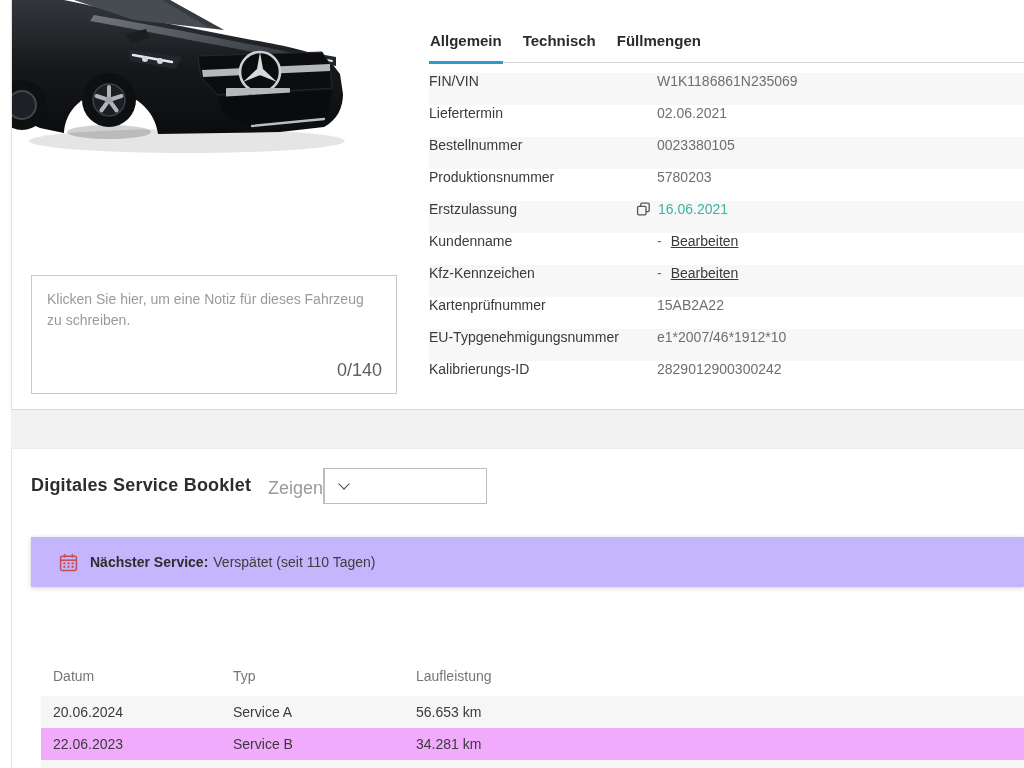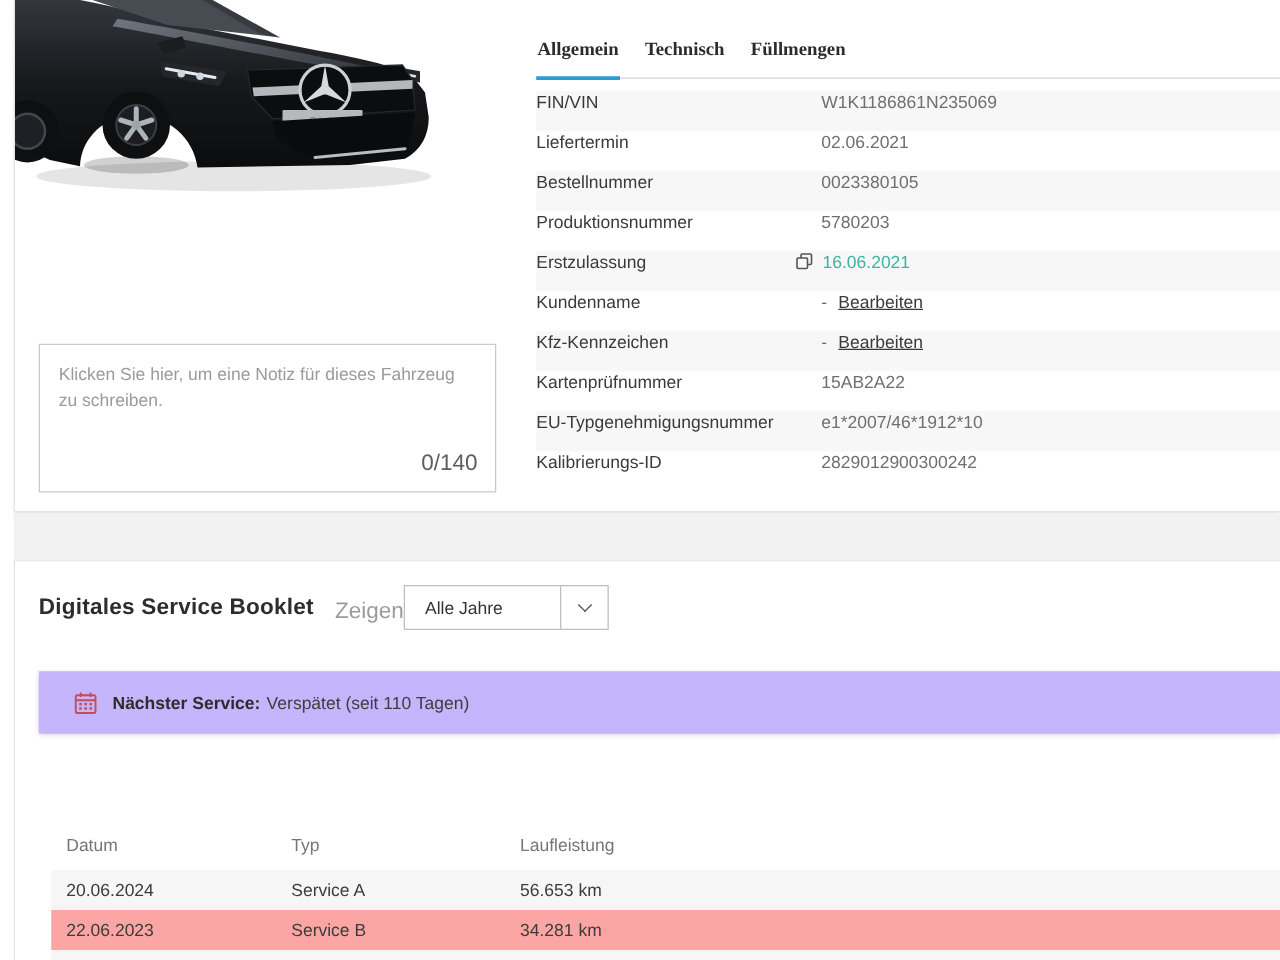--- a/index.html
+++ b/index.html
@@ -10,21 +10,21 @@
     background:#fff; border-left:1px solid #e4e4e4; border-bottom:1px solid #d9d9d9;
     box-shadow:0 2px 3px rgba(0,0,0,0.07); overflow:hidden; }
   .gap-band { position:absolute; left:11px; top:411px; width:1013px; height:37px; background:#f2f2f2; }
   .card-bottom { position:absolute; left:11px; top:448px; width:1013px; height:320px;
     background:#fff; border-left:1px solid #e4e4e4; border-top:1px solid #ececec; overflow:hidden; }
 
   .car-svg { position:absolute; left:0; top:0; }
 
   
   .tabs { position:absolute; left:417px; top:30px; right:0; height:33px;
-    border-bottom:1px solid #d8d8d8; display:flex;font-family:Liberation Serif, serif; }
+    border-bottom:1px solid #d8d8d8; display:flex; }
   .tab { font-size:15px; font-weight:bold; color:#2b2b2b; margin-right:19px;
     position:relative; padding:2px 1px 0 1px; cursor:pointer; }
   .tab.active::after { content:""; position:absolute; left:0; right:0; bottom:-2px;
     height:3px; background:var(--accent-blue,#2f9bca); }
 
   
   .rows { position:absolute; left:417px; top:73px; right:0; }
   .drow { height:32px; display:flex; align-items:flex-start; font-size:14px; }
   .drow:nth-child(odd) { background:#f7f7f7; }
   .drow .lbl { width:228px; flex:none; color:#3a3a3a; }
@@ -60,21 +60,21 @@
     padding-left:28px; font-size:14px; }
   .alert .cal { margin-right:12px; display:inline-flex; }
   .alert b { color:#2d2d2d; margin-right:5px; }
   .alert .atext { color:#3d3d3d; }
 
   
   .thead,.trow { position:absolute; left:29px; right:0; height:32px; font-size:14px; }
   .thead { top:211px; color:#767676; }
   .trow { color:#3b3b3b; }
   .trow.r0 { top:247px; background:#f6f6f6; }
-  .trow.r1 { top:279px; background:#fca5a5; }
+  .trow.r1 { top:279px; background:#f0abfc; }
   .trow.r2 { top:311px; height:9px; background:#f6f6f6; }
   .c1,.c2,.c3 { position:absolute; line-height:32px; }
   .c1 { left:12px; } .c2 { left:192px; } .c3 { left:375px; }
 </style>
 </head>
 <body>
 
 <div class="card-top">
 
   <svg class="car-svg" width="340" height="165" viewBox="0 0 340 165">
@@ -217,21 +217,20 @@
   </div>
 </div>
 
 <div class="gap-band"></div>
 
 <div class="card-bottom">
   <div class="dsb-title">Digitales Service Booklet</div>
   <div class="zeigen">Zeigen</div>
 
   <div class="dropdown">
-    <div class="dd-value">Alle Jahre</div>
     <div class="dd-chev">
       <span class="chev"></span>
     </div>
   </div>
 
   <div class="alert">
     <span class="cal">
       <svg width="19" height="19" viewBox="0 0 19 19">
         <rect x="1.6" y="3.2" width="15.8" height="14.2" rx="1.4" fill="none" stroke="#c74b53" stroke-width="1.5"></rect>
         <line x1="5.6" y1="1" x2="5.6" y2="4.6" stroke="#c74b53" stroke-width="1.5"></line>

